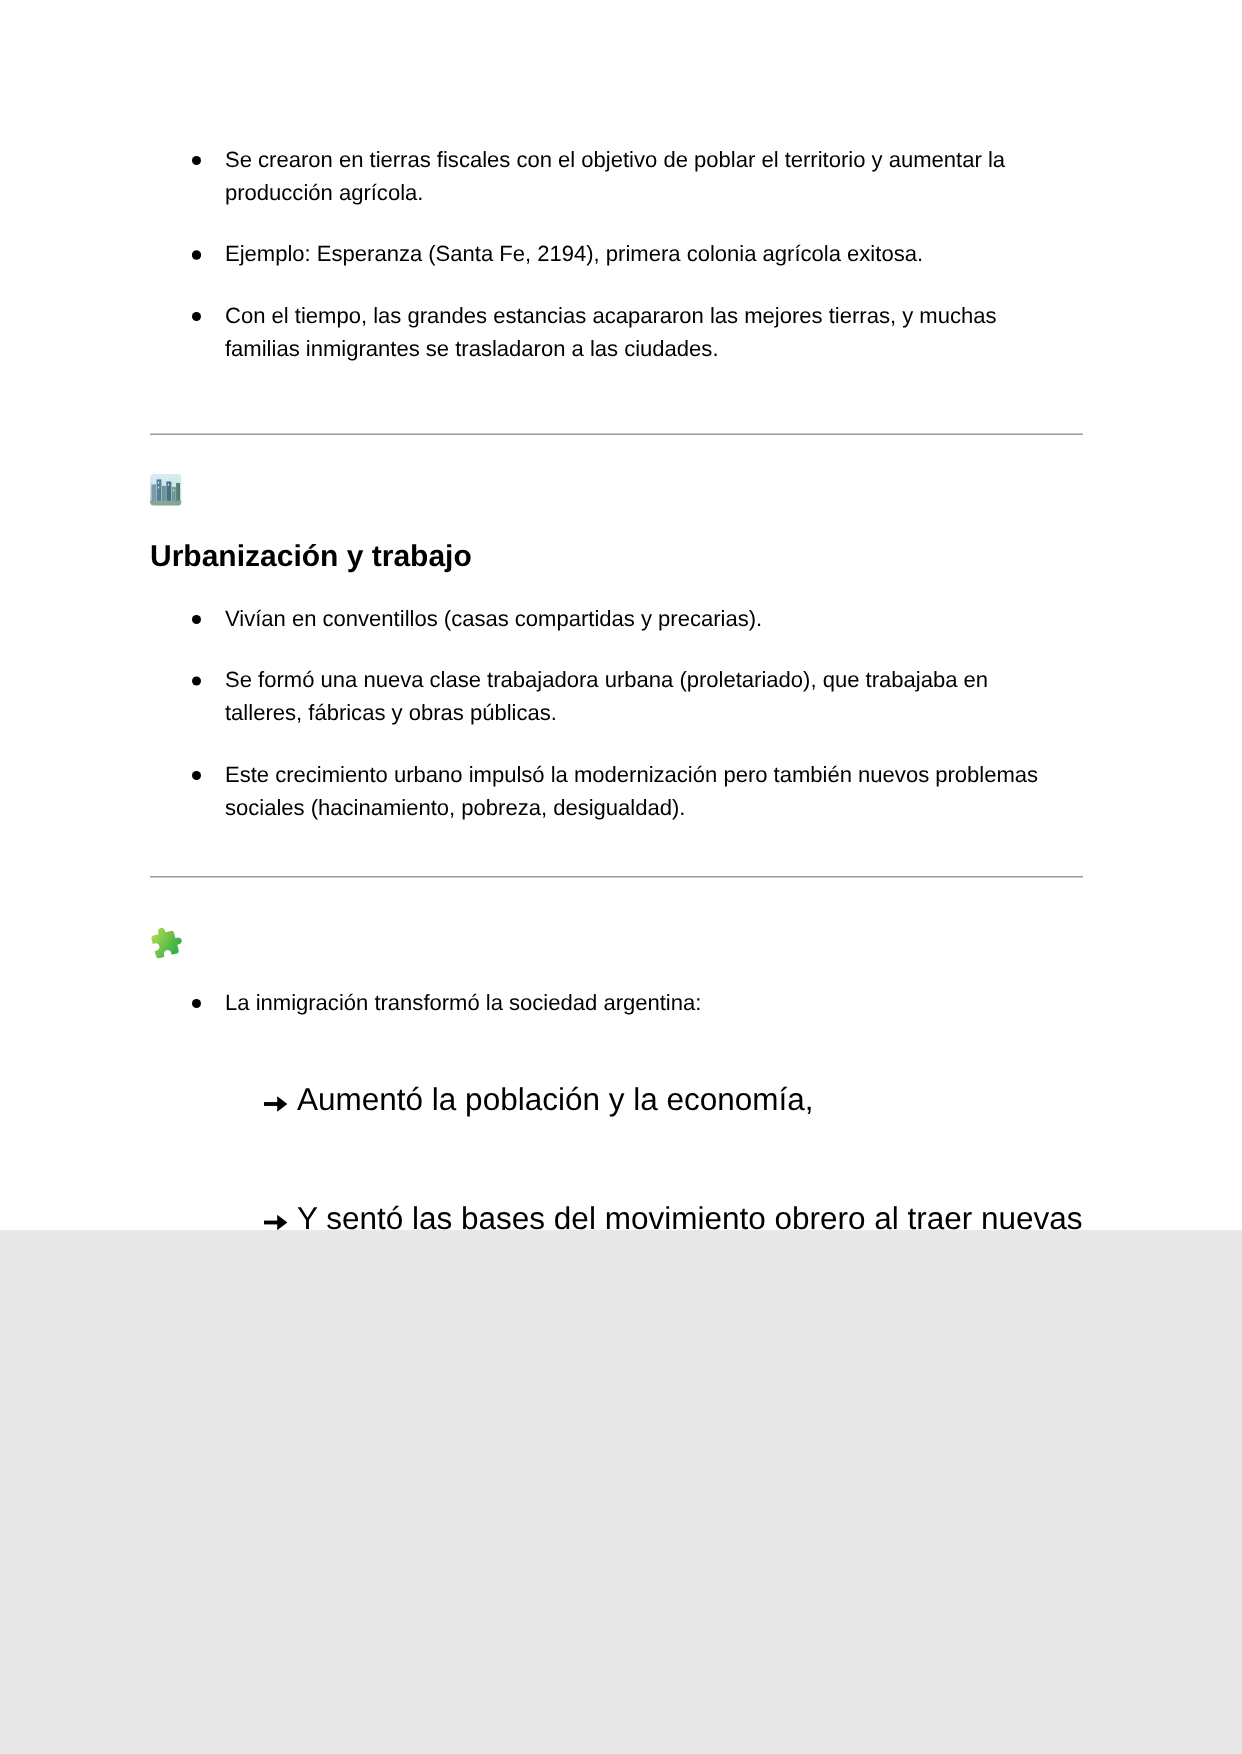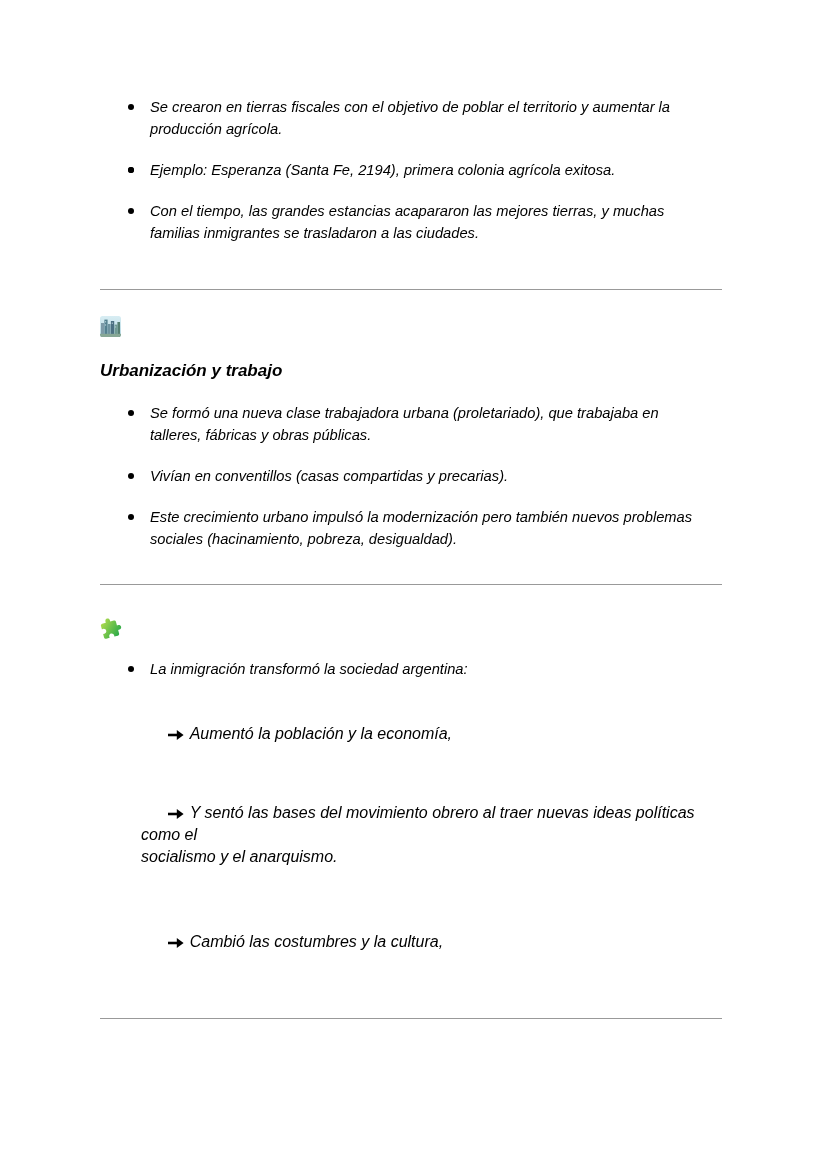--- a/index.html
+++ b/index.html
@@ -1,25 +1,24 @@
 <!DOCTYPE html>
 <html><head>
 <meta charset="utf-8">
 <style>
   html, body { margin: 0; padding: 0; background: #e8e8e8; }
   .page {
     width: 828px;
-    height: 1169px;
+    height: 820px;
     margin: 0 auto;
     background: #ffffff;
     position: relative;
     overflow: hidden;
     font-family: "Liberation Sans", "DejaVu Sans", sans-serif;
     color: #000000;
-    font-style: italic;
   }
   .content { padding: 0 106px 0 100px; }
 
   ul.doc-list { list-style: none; margin: 0; padding: 0; }
   .doc-list li {
     position: relative;
     padding-left: 50px;
     margin-bottom: 19px;
     font-size: 14.7px;
     line-height: 22px;
@@ -39,33 +38,33 @@
   .divider { height: 1px; background: #999999; }
   #divider-1 { margin-top: 45px; }
   #divider-2 { margin-top: 34px; }
   #divider-3 { margin-top: 43px; }
 
   .emoji-block { line-height: 0; }
   #emoji-city { margin-top: 26px; }
   #emoji-puzzle { margin-top: 32px; }
 
   .section-title {
-    font-size: 17px;
+    font-size: 20px;
     line-height: 22px;
     font-weight: bold;
     margin: 23px 0 0 0;
     color: #000;
   }
   #list-urbanizacion { margin-top: 20px; }
   #list-consecuencias { margin-top: 19px; }
 
   .arrow-item {
     padding-left: 41px;
     text-indent: 5px;
-    font-size: 16px;
+    font-size: 21px;
     line-height: 22px;
     white-space: pre-wrap;
   }
   .arrow-item.a1 { margin-top: 21px; }
   .arrow-item.a2 { margin-top: 19px; }
   .arrow-item.a3 { margin-top: 13px; }
   .arrow-icon-svg { vertical-align: -2px; margin-right: 6px; }
 </style>
 </head>
 <body>
@@ -121,26 +120,26 @@
           <rect x="15.3" y="10.4" width="0.8" height="1.1" fill="#cfe3ea"></rect>
         </g>
       </svg>
     </div>
 
     <h2 class="section-title">Urbanización y trabajo</h2>
 
     <ul class="doc-list" id="list-urbanizacion">
       <li>
         <span class="dot"></span>
-        <span class="bullet-text">Se formó una nueva clase trabajadora urbana (proletariado), que trabajaba en
-talleres, fábricas y obras públicas.</span>
+        <span class="bullet-text">Vivían en conventillos (casas compartidas y precarias).</span>
       </li>
       <li>
         <span class="dot"></span>
-        <span class="bullet-text">Vivían en conventillos (casas compartidas y precarias).</span>
+        <span class="bullet-text">Se formó una nueva clase trabajadora urbana (proletariado), que trabajaba en
+talleres, fábricas y obras públicas.</span>
       </li>
       <li>
         <span class="dot"></span>
         <span class="bullet-text">Este crecimiento urbano impulsó la modernización pero también nuevos problemas
 sociales (hacinamiento, pobreza, desigualdad).</span>
       </li>
     </ul>
 
     <div class="divider" id="divider-2"></div>
 

